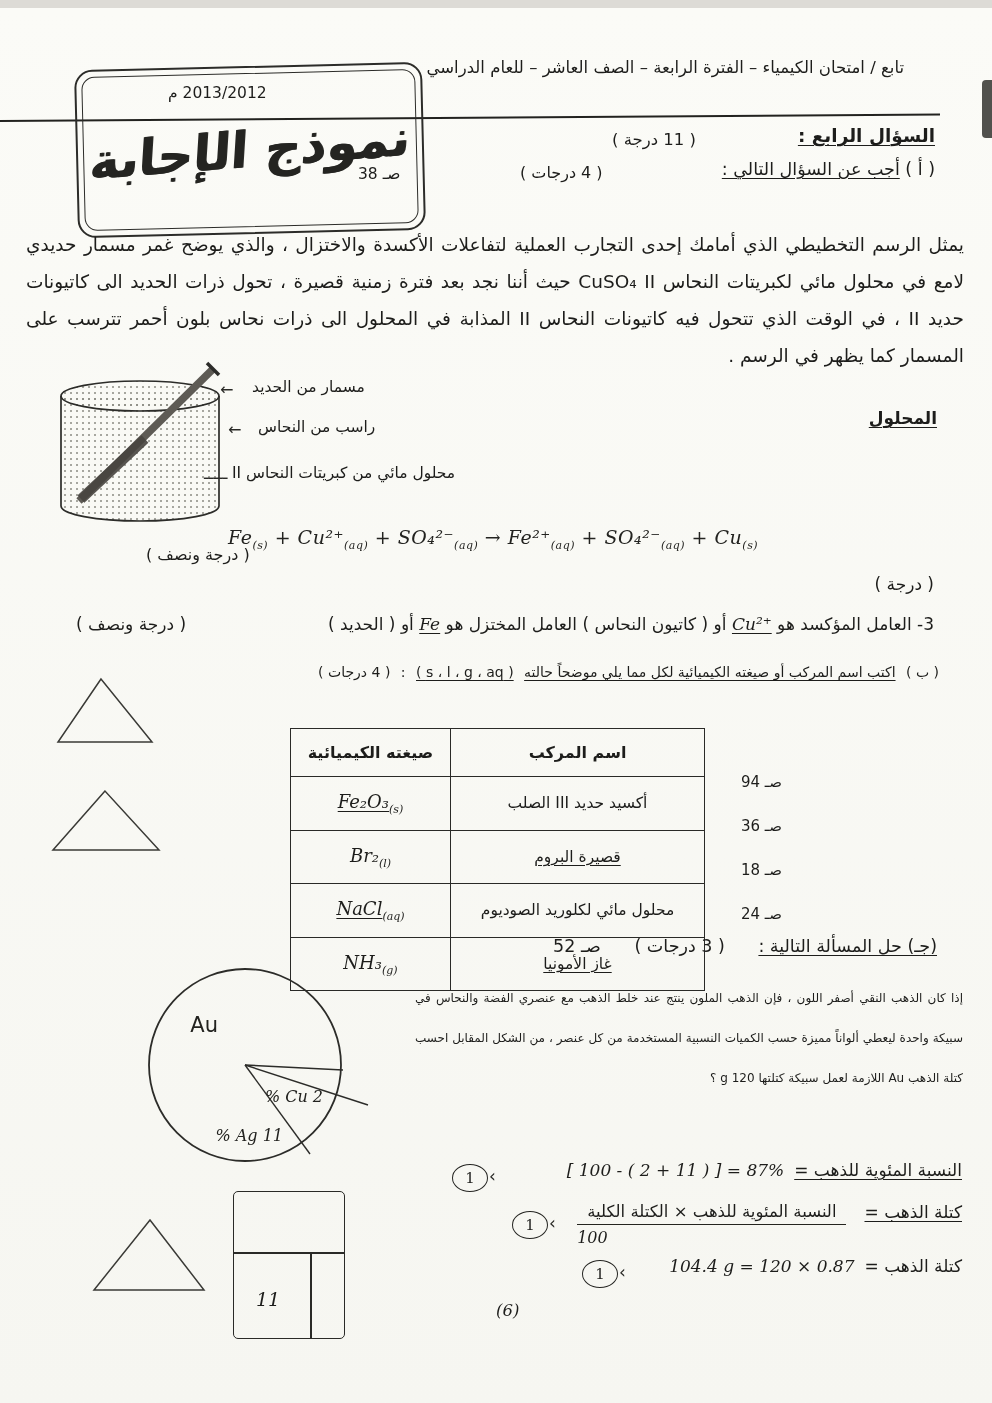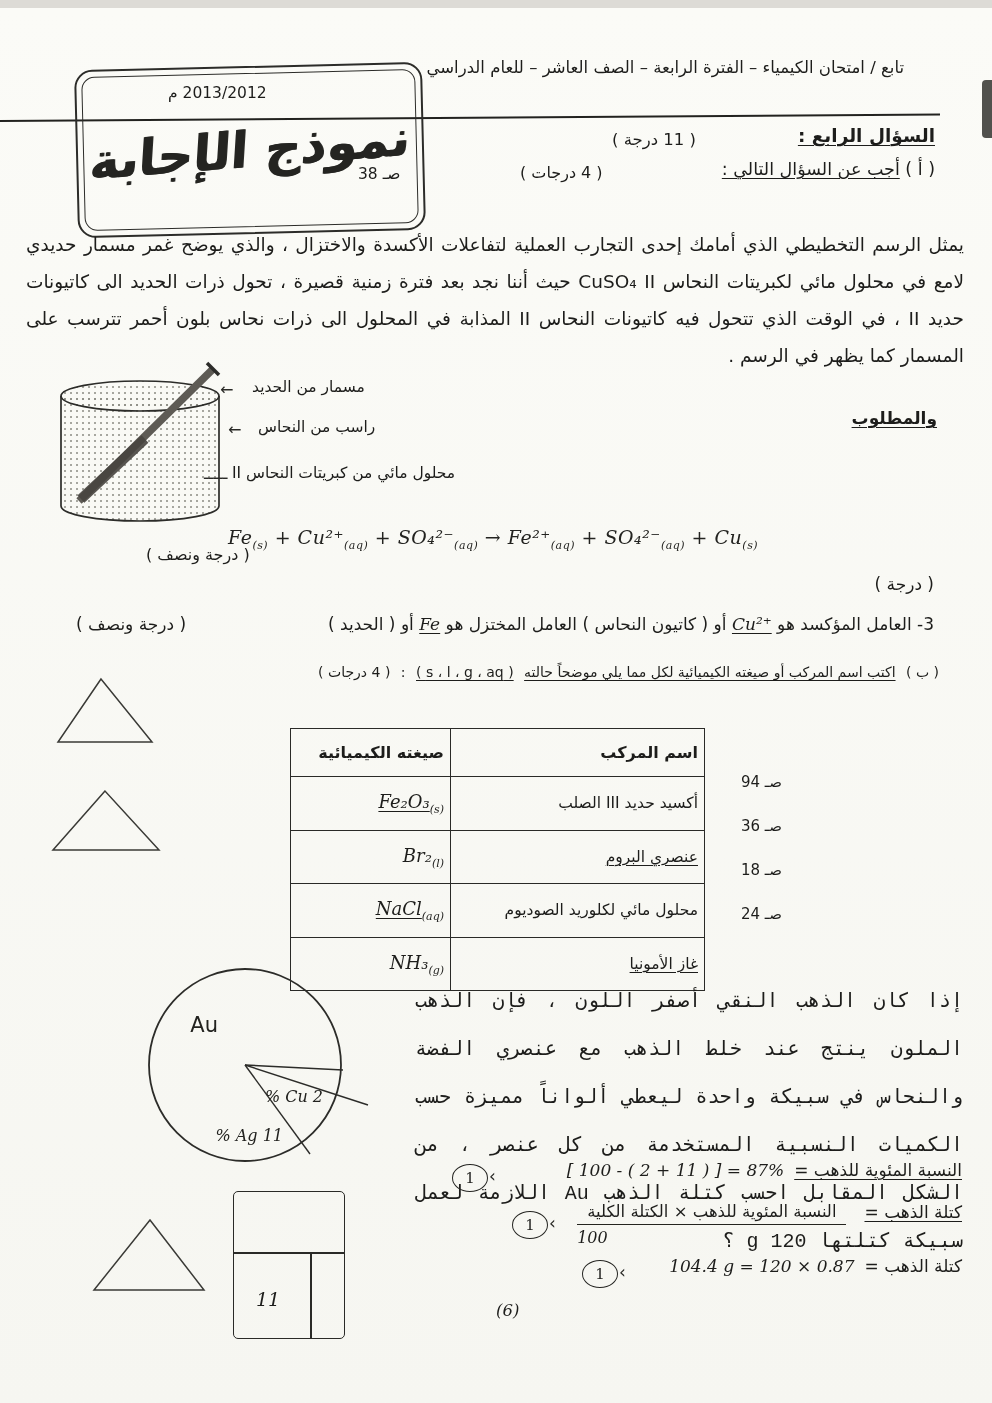--- a/index.html
+++ b/index.html
@@ -29,29 +29,29 @@
   .required{top:400px;right:55px;font-size:17px;font-weight:bold;}
   .item1{top:466px;right:108px;font-size:17px;}
   .equation{top:518px;left:228px;width:680px;font-size:19px;letter-spacing:.5px;color:#232320;}
   .m1{top:537px;left:146px;font-size:16px;}
   .flexrow{display:flex;direction:rtl;justify-content:space-between;align-items:baseline;font-size:17px;}
   .item2{top:566px;left:148px;right:58px;}
   .item3{top:606px;left:76px;right:58px;}
   .pb-label{top:656px;right:53px;font-size:14px;white-space:nowrap;}
   .pb-label span{margin-left:6px;}
   table.compound{position:absolute;left:290px;top:720px;border-collapse:collapse;direction:rtl;}
-  .compound th,.compound td{border:1.8px solid #2a2a27;text-align:right;vertical-align:middle;padding:14px 6px;}
+  .compound th,.compound td{border:1.8px solid #2a2a27;text-align:center;vertical-align:middle;padding:14px 6px;}
   .compound th{height:38px;font-size:16px;font-weight:bold;}
   .compound td{height:34px;}
   .td-name{width:254px;font-size:15.5px;}
   .td-formula{width:160px;font-size:18px;}
   .pageref{left:712px;width:70px;font-size:15px;direction:rtl;}
   .pc-label{top:928px;right:55px;font-size:17.5px;white-space:nowrap;}
   .pc-label .seg{margin-left:28px;}
-  .problem{top:970px;left:415px;width:548px;font-size:20px;line-height:48px;text-align:justify;font-family:Liberation Mono, monospace;}
+  .problem{top:970px;left:415px;width:548px;font-size:12px;line-height:40px;text-align:justify;}
   .sol{right:30px;display:flex;direction:rtl;gap:10px;align-items:flex-start;font-size:17px;}
   .s1{top:1152px;}
   .s2{top:1194px;}
   .s3{top:1248px;}
   .frac{display:inline-block;text-align:left;margin-right:8px;}
   .frac .num{display:block;border-bottom:1.7px solid #24241f;padding:0 10px 3px;font-size:16.5px;}
   .frac .den{display:block;padding-top:3px;font-size:16px;}
   .mark-circle{width:36px;height:28px;border:1.8px solid #262623;border-radius:50%;display:flex;align-items:center;justify-content:center;
                font-size:15px;font-family:"DejaVu Serif",serif;}
   .pointer{font-size:17px;color:#2a2a27;}
@@ -108,21 +108,21 @@
     <line x1="100" y1="78" x2="36" y2="138" stroke="#47443f" stroke-width="10" opacity="0.9"></line>
     <line x1="162" y1="2" x2="174" y2="14" stroke="#2c2c29" stroke-width="3.5"></line>
   </svg>
   <span class="abs arrow-ic" style="left:220px;top:372px">←</span>
   <span class="abs rtl diagram-label" style="left:252px;top:370px">مسمار من الحديد</span>
   <span class="abs arrow-ic" style="left:228px;top:412px">←</span>
   <span class="abs rtl diagram-label" style="left:258px;top:410px">راسب من النحاس</span>
   <span class="abs arrow-ic" style="left:204px;top:456px">ـــــ</span>
   <span class="abs rtl diagram-label" style="left:232px;top:456px">محلول مائي من كبريتات النحاس II</span>
 
-  <div class="abs rtl required u">والمطلوب</div>
+  <div class="abs rtl required u">المحلول</div>
 
   <div class="abs ltr equation hand-lat"><span>Fe</span><sub>(s)</sub><span>  +  Cu²⁺</span><sub>(aq)</sub><span>  +  SO₄²⁻</span><sub>(aq)</sub><span>  →  Fe²⁺</span><sub>(aq)</sub><span>  +  SO₄²⁻</span><sub>(aq)</sub><span>  +  Cu</span><sub>(s)</sub></div>
   <div class="abs rtl m1">( درجة ونصف )</div>
 
   <div class="abs flexrow item2">
     <span>( درجة )</span>
   </div>
 
   <div class="abs flexrow item3">
     <span>
@@ -147,38 +147,43 @@
     <tbody>
         <tr>
       <th class="td-name">اسم المركب</th>
       <th class="td-formula">صيغته الكيميائية</th>
     </tr>
     <tr>
       <td class="td-name">أكسيد حديد III الصلب</td>
       <td class="td-formula hand-lat ltr"><span class="u">Fe₂O₃</span><sub>(s)</sub></td>
     </tr>
     <tr>
-      <td class="td-name u">عنصري البروم</td>
+      <td class="td-name u">قصيرة البروم</td>
       <td class="td-formula hand-lat ltr"><span>Br₂</span><sub>(l)</sub></td>
     </tr>
     <tr>
       <td class="td-name">محلول مائي لكلوريد الصوديوم</td>
       <td class="td-formula hand-lat ltr"><span class="u">NaCl</span><sub>(aq)</sub></td>
     </tr>
     <tr>
       <td class="td-name u">غاز الأمونيا</td>
       <td class="td-formula hand-lat ltr"><span>NH₃</span><sub>(g)</sub></td>
     </tr>
   </tbody>
     </table>
   <span class="abs pageref" style="top:765px">صـ 94</span>
   <span class="abs pageref" style="top:809px">صـ 36</span>
   <span class="abs pageref" style="top:853px">صـ 18</span>
   <span class="abs pageref" style="top:897px">صـ 24</span>
 
+  <div class="abs rtl pc-label">
+    <span class="u seg">(جـ) حل المسألة التالية :</span>
+    <span class="seg">( 3 درجات )</span>
+    <span>صـ 52</span>
+  </div>
 
   <div class="abs rtl problem">إذا كان الذهب النقي أصفر اللون ، فإن الذهب الملون ينتج عند خلط الذهب مع عنصري الفضة والنحاس في سبيكة واحدة ليعطي ألواناً مميزة حسب الكميات النسبية المستخدمة من كل عنصر ، من الشكل المقابل احسب كتلة الذهب Au اللازمة لعمل سبيكة كتلتها 120 g ؟</div>
 
   <svg class="abs" style="left:140px;top:950px" width="300" height="235">
     <circle cx="105" cy="107" r="96" fill="none" stroke="#2c2c29" stroke-width="1.8"></circle>
     <line x1="105" y1="107" x2="203" y2="112" stroke="#2c2c29" stroke-width="1.4"></line>
     <line x1="105" y1="107" x2="228" y2="147" stroke="#2c2c29" stroke-width="1.4"></line>
     <line x1="105" y1="107" x2="170" y2="196" stroke="#2c2c29" stroke-width="1.4"></line>
     <text x="78" y="74" font-size="21" fill="#22221f">Au</text>
     <text x="183" y="144" font-size="16" fill="#22221f" class="svg-hand">Cu 2 %</text>

